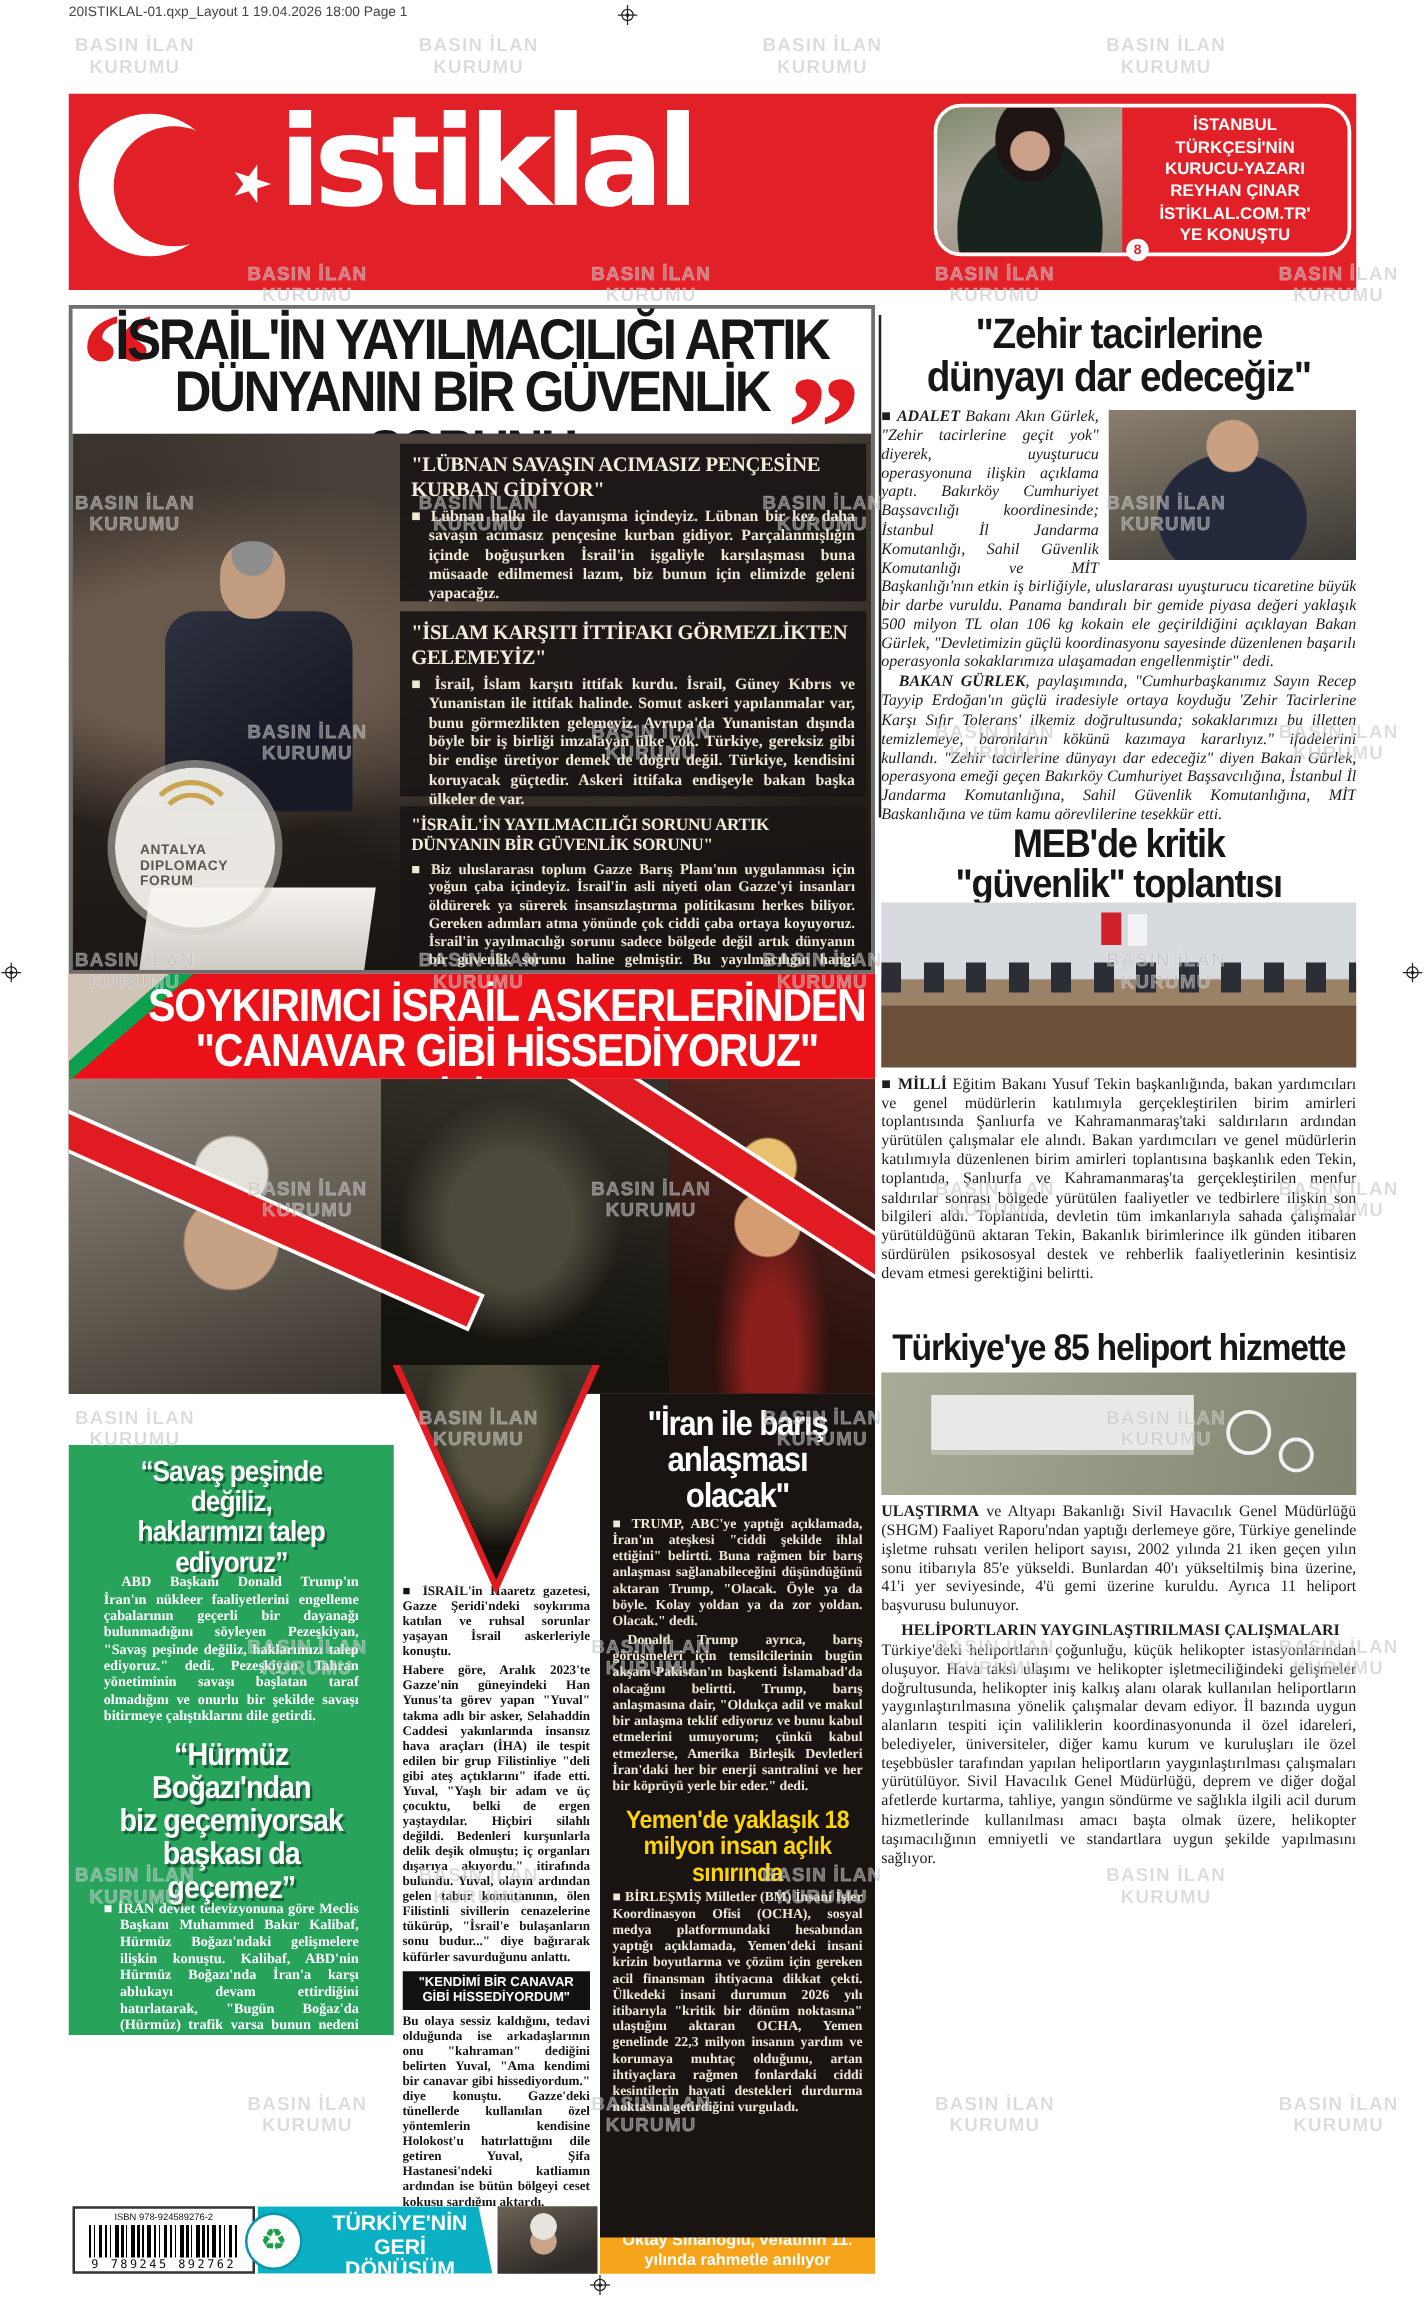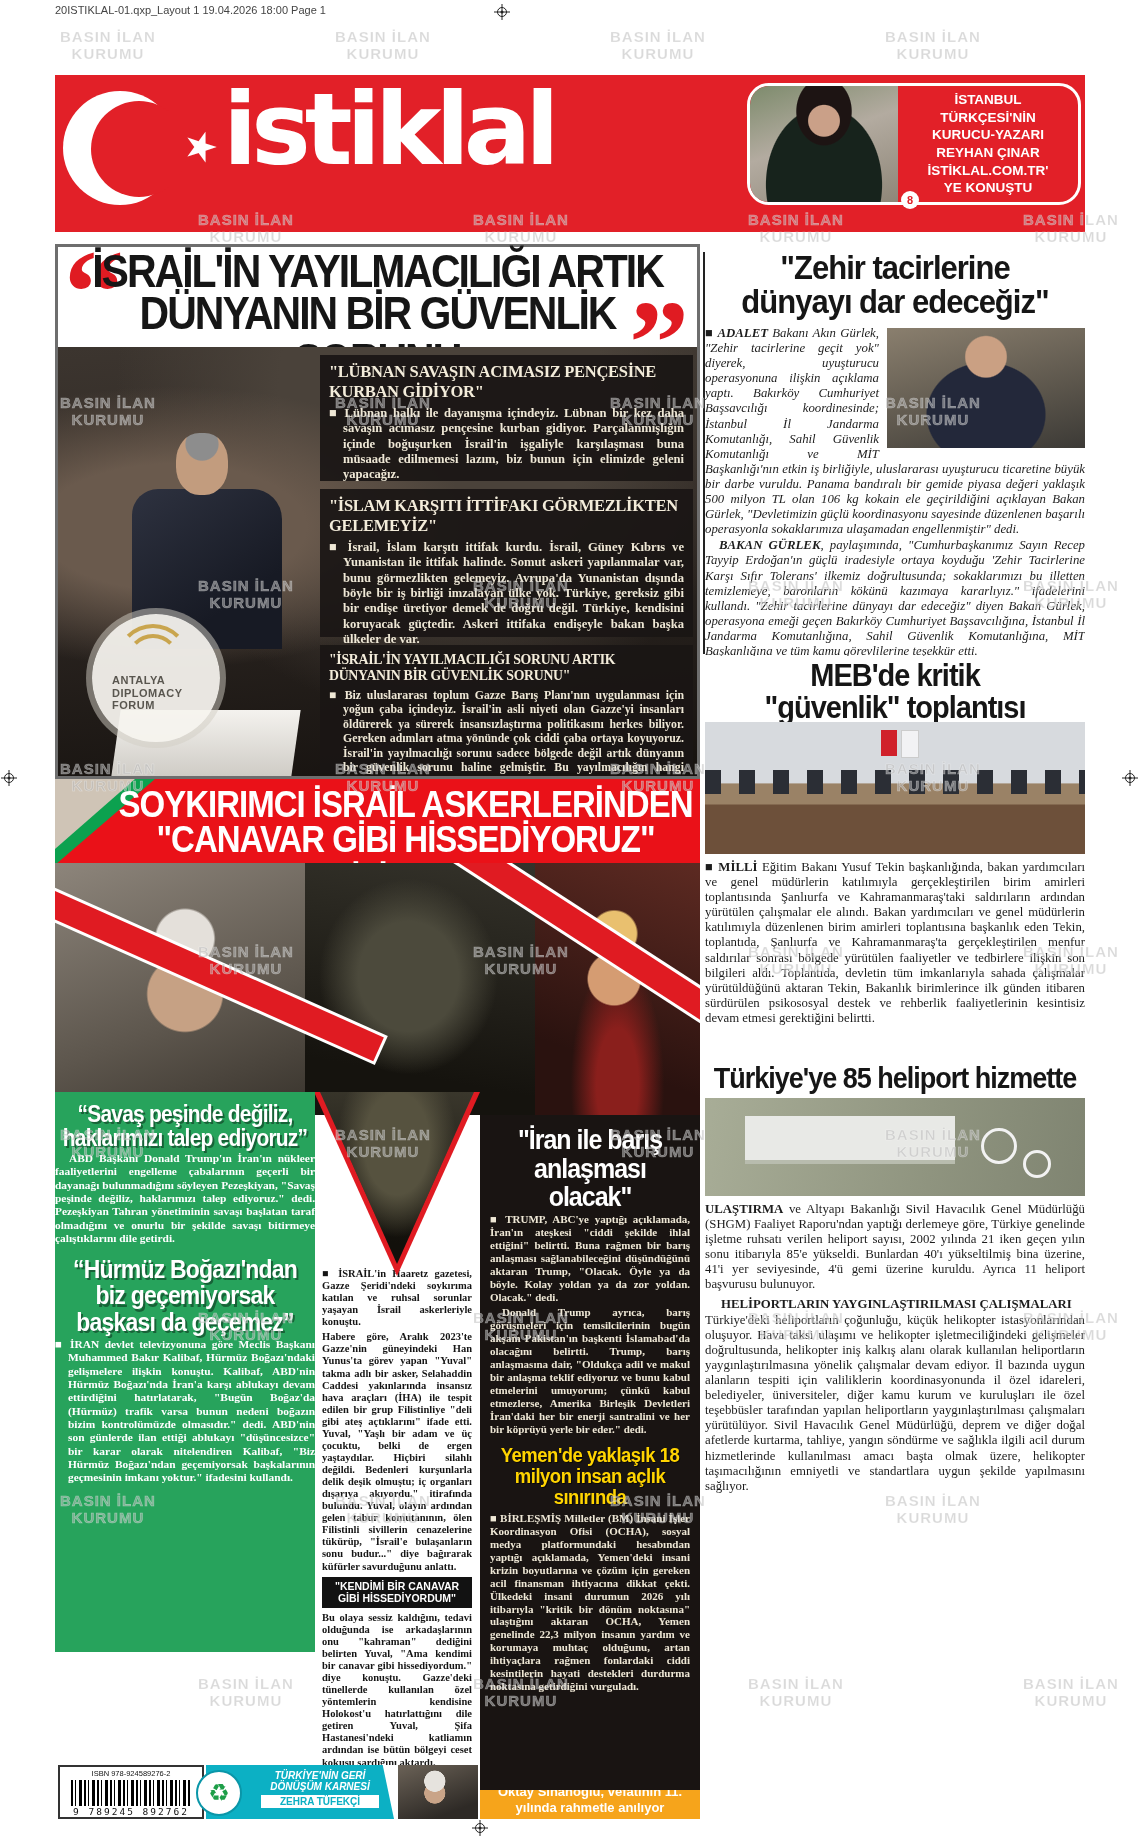--- a/index.html
+++ b/index.html
@@ -109,22 +109,22 @@
   .stripe-b{left:330px;top:60px;width:420px;height:26px;transform:rotate(33deg);}
   .v-red{left:314px;top:1092px;width:166px;height:184px;background:#E01B22;
          clip-path:polygon(0 0,100% 0,50% 100%);z-index:4;}
   .v-photo{left:320px;top:1092px;width:154px;height:172px;z-index:5;
     clip-path:polygon(0 0,100% 0,50% 100%);
     background:
       radial-gradient(ellipse at 50% 30%,#56523f 0 30%,transparent 55%),
       linear-gradient(185deg,#3a372c,#12100b 85%);}
 
   
-  .green-col{left:55px;top:1092px;width:260px;height:560px;background:#27A35C;z-index:10;
-             box-sizing:border-box;padding:10px 0;color:#fff;}
+  .green-col{left:55px;top:1156px;width:260px;height:472px;background:#27A35C;z-index:10;
+             box-sizing:border-box;padding:10px 28px;color:#fff;}
   .g-title{text-align:center;font-weight:bold;line-height:1.05;letter-spacing:-.8px;
            text-shadow:2px 2px 0 rgba(0,0,0,.4);transform:scaleY(1.1);transform-origin:top center;}
   .g-body{font-family:"Liberation Serif",serif;font-weight:bold;font-size:11.4px;line-height:1.17;
           text-align:justify;margin:6px 0 0 0;}
   .g-sq{padding-left:13px;text-indent:-13px;display:block;}
   .g-ind{text-indent:14px;display:block;margin-top:2px;}
   .map{float:right;width:135px;height:160px;margin:2px 0 4px 6px;position:relative;
        background:
          radial-gradient(ellipse at 58% 30%,#8a5a33 0 42%,transparent 50%),
          radial-gradient(ellipse at 20% 55%,#6f4726 0 22%,transparent 34%),
@@ -178,21 +178,21 @@
   
   .isbn{left:58px;top:1765px;width:146px;height:54px;border:2px solid #333;background:#fff;
         box-sizing:border-box;text-align:center;}
   .isbn-label{font-size:7.5px;margin-top:2px;}
   .barcode{margin:2px auto 0 auto;width:120px;height:26px;
     background:repeating-linear-gradient(90deg,#000 0 2px,#fff 2px 4px,#000 4px 5px,#fff 5px 8px,#000 8px 11px,#fff 11px 13px);}
   .isbn-digits{font-size:9.5px;letter-spacing:2px;}
   .recycle{left:206px;top:1765px;width:188px;height:54px;background:#0CB0C4;
            clip-path:polygon(0 0,94% 0,100% 100%,0 100%);color:#fff;box-sizing:border-box;
            padding:5px 4px 0 44px;text-align:center;}
-  .recycle-title{font-weight:bold;font-size:10px;line-height:1.1;font-style:italic;}
+  .recycle-title{font-weight:bold;font-size:17px;line-height:1.1;}
   .recycle-ribbon{margin:3px auto 0 auto;width:118px;background:#fff;color:#0CB0C4;
                   font-weight:bold;font-size:10px;padding:1px 0;}
   .recycle-badge{left:196px;top:1770px;width:42px;height:42px;border-radius:50%;background:#fff;
                  border:2px solid #0a96a8;text-align:center;line-height:42px;font-size:24px;color:#1d9e48;z-index:12;}
   .sin-photo{left:398px;top:1765px;width:80px;height:54px;
     background:
       radial-gradient(circle at 46% 30%,#e6e3de 0 18%,transparent 19%),
       radial-gradient(circle at 46% 52%,#c9a488 0 20%,transparent 21%),
       linear-gradient(160deg,#6b6257,#2e2a26 80%);}
   .orange{left:480px;top:1765px;width:220px;height:54px;background:#F6A41B;color:#fff;

